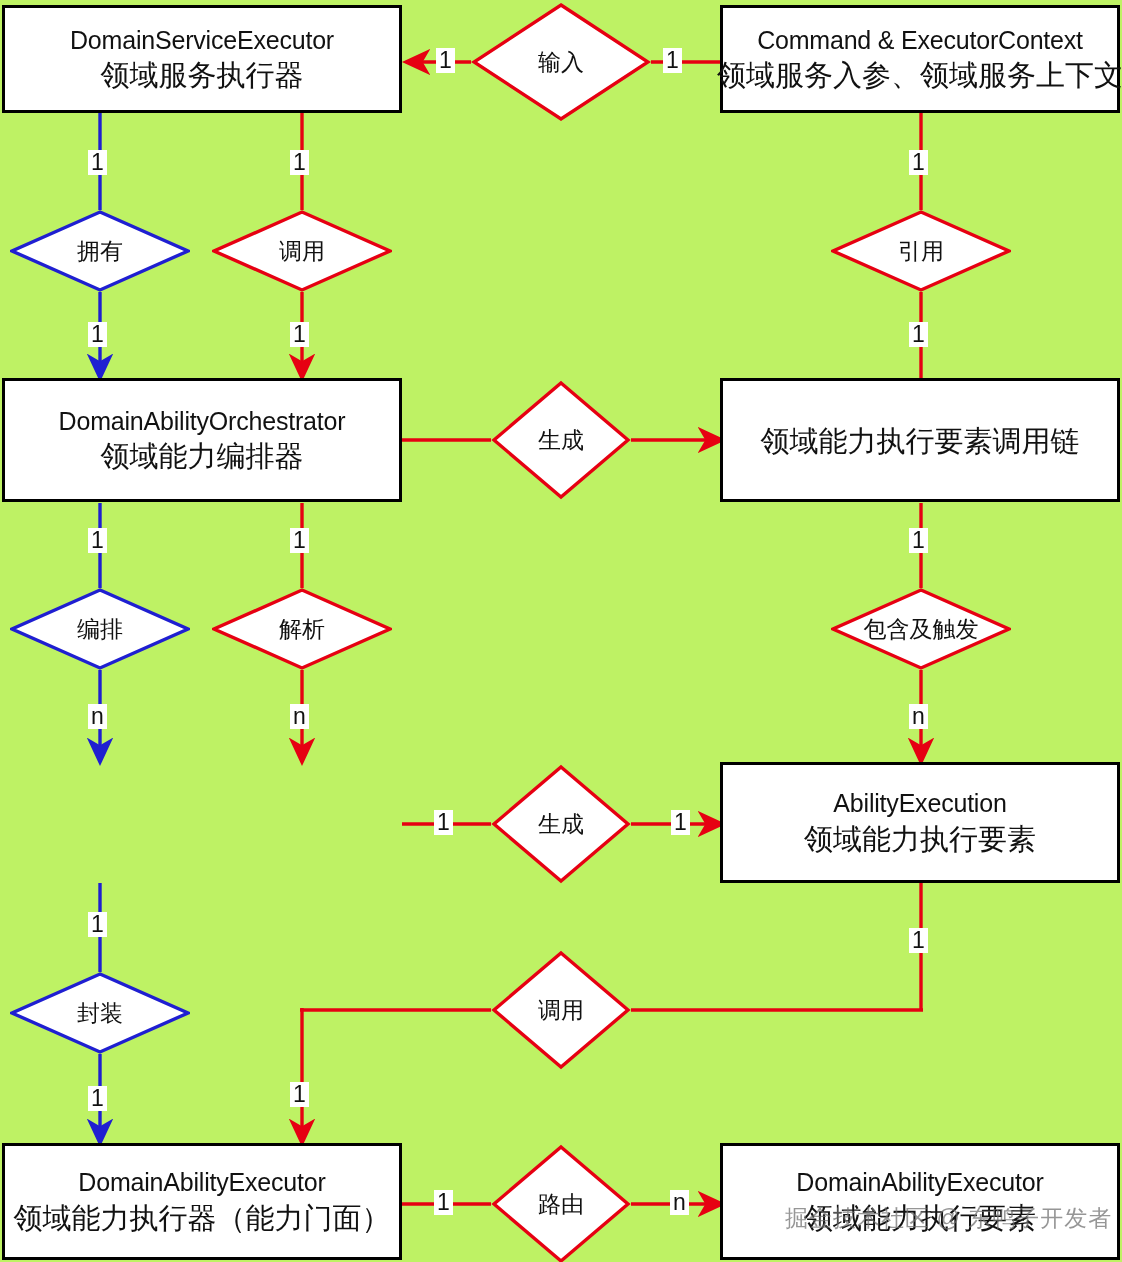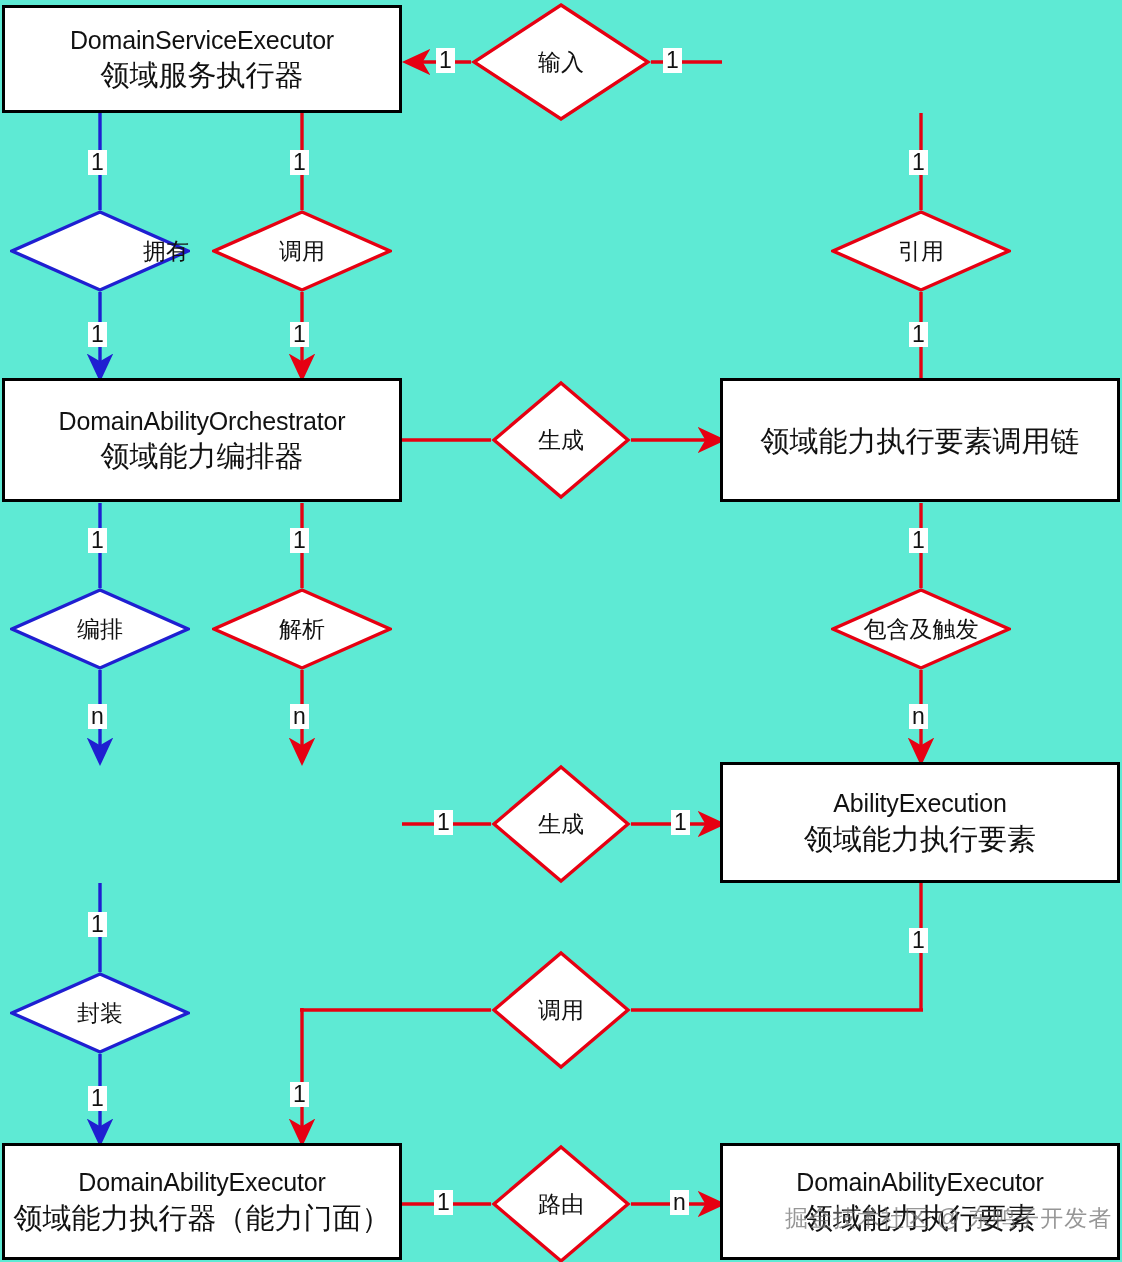--- a/index.html
+++ b/index.html
@@ -5,21 +5,21 @@
 <style>
   html,body{margin:0;padding:0;background:#ffffff;}
   body{
     font-family:"Liberation Sans","DejaVu Sans",sans-serif;
     -webkit-font-smoothing:antialiased;
   }
   #diagram-root{
     position:relative;
     width:1122px;
     height:1262px;
-    background:#5eead4;
+    background:#bef264;
     overflow:hidden;
   }
   svg#wires{
     position:absolute;
     left:0; top:0;
     width:1122px;
     height:1262px;
     pointer-events:none;
   }
   
@@ -152,20 +152,24 @@
 
     <line x1="402" y1="1204" x2="491" y2="1204" stroke="#e60012" stroke-width="3.4"></line>
     <line x1="631" y1="1204" x2="722" y2="1204" stroke="#e60012" stroke-width="3.4" marker-end="url(#arrow-red)"></line>
   </svg>
 
   <div class="entity" style="left:2px; top:5px; width:400px; height:108px;">
     <div class="en">DomainServiceExecutor</div>
     <div class="cn">领域服务执行器</div>
   </div>
 
+  <div class="entity" style="left:720px; top:5px; width:400px; height:108px;">
+    <div class="en">Command &amp; ExecutorContext</div>
+    <div class="cn">领域服务入参、领域服务上下文</div>
+  </div>
 
   <div class="entity" style="left:2px; top:378px; width:400px; height:124px;">
     <div class="en">DomainAbilityOrchestrator</div>
     <div class="cn">领域能力编排器</div>
   </div>
 
   <div class="entity" style="left:720px; top:378px; width:400px; height:124px;">
     <div class="cn">领域能力执行要素调用链</div>
   </div>
 
@@ -185,21 +189,21 @@
     <div class="cn">领域能力执行要素</div>
   </div>
 
   <div class="rel" style="left:471px; top:2px; width:180px; height:120px;">
     <svg viewBox="0 0 180 120" preserveAspectRatio="none">
       <polygon points="90,3 177,60 90,117 3,60" fill="#ffffff" stroke="#e60012" stroke-width="3.4"></polygon>
     </svg>
     <span class="rel-label">输入</span>
   </div>
 
-  <div class="rel" style="left:10px; top:210px; width:180px; height:82px;justify-content:flex-end;">
+  <div class="rel" style="left:10px; top:210px; width:180px; height:82px;">
     <svg viewBox="0 0 180 82" preserveAspectRatio="none">
       <polygon points="90,2 178,41 90,80 2,41" fill="#ffffff" stroke="#1f1fd1" stroke-width="3.4"></polygon>
     </svg>
     <span class="rel-label">拥有</span>
   </div>
 
   <div class="rel" style="left:212px; top:210px; width:180px; height:82px;">
     <svg viewBox="0 0 180 82" preserveAspectRatio="none">
       <polygon points="90,2 178,41 90,80 2,41" fill="#ffffff" stroke="#e60012" stroke-width="3.4"></polygon>
     </svg>

